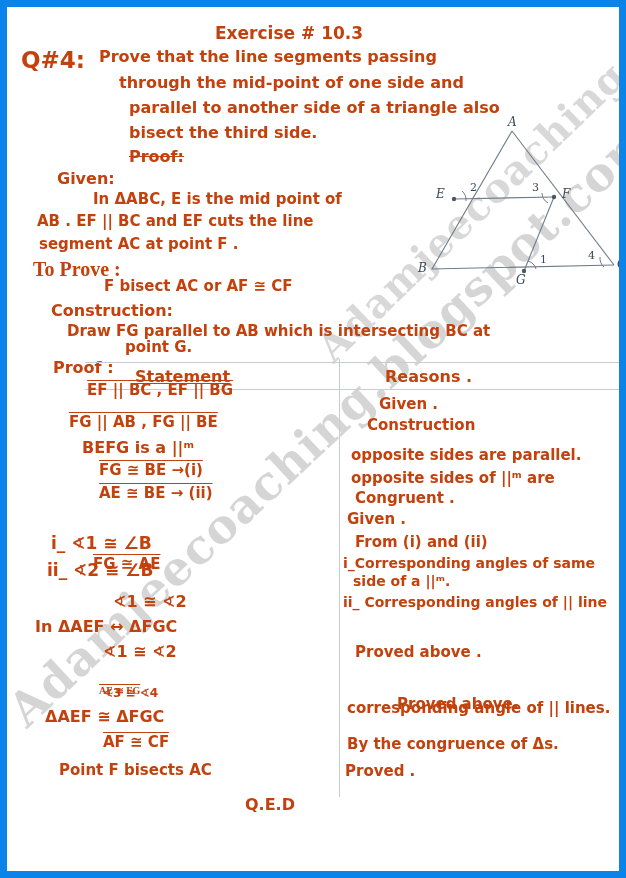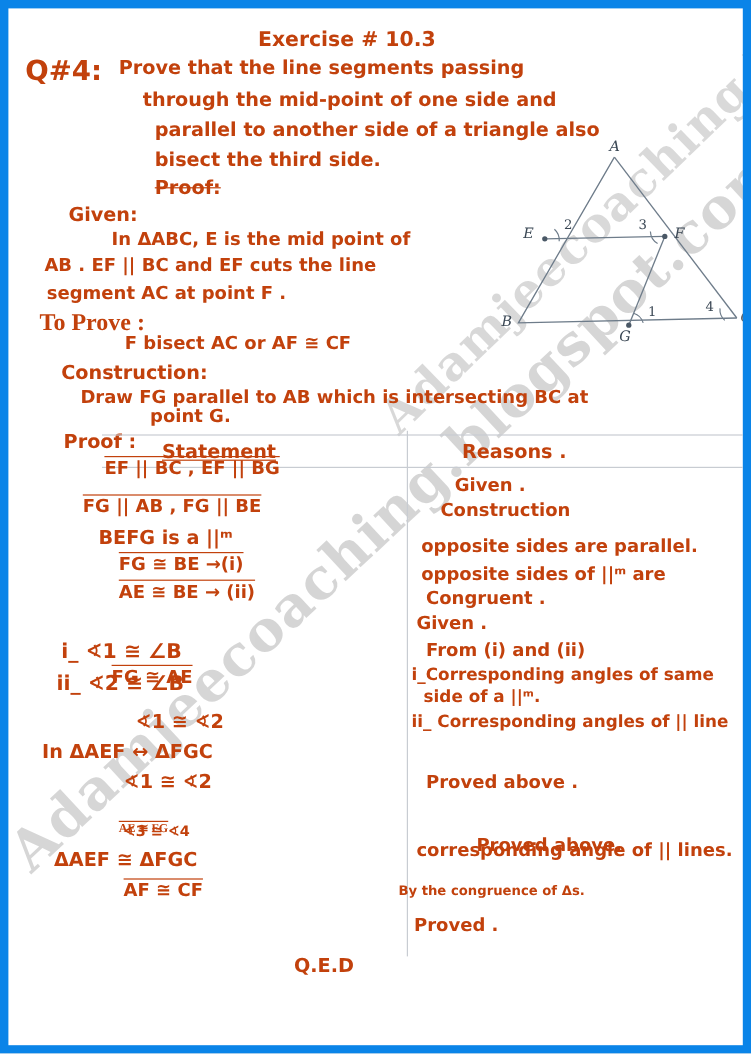--- a/index.html
+++ b/index.html
@@ -121,35 +121,36 @@
   <div class="hw ink ov" style="left:86px;top:502px;font-size:15px;margin-top:48px;">FG  ≅  AE</div>
   <div class="hw blue" style="left:44px;top:528px;font-size:17px;">i_ ∢1  ≅  ∠B</div>
   <div class="hw blue" style="left:40px;top:555px;font-size:17px;">ii_ ∢2  ≅ ∠B</div>
   <div class="hw ink" style="left:106px;top:587px;font-size:16px;">∢1  ≅  ∢2</div>
   <div class="hw ink" style="left:28px;top:612px;font-size:16px;">In  ΔAEF  ↔  ΔFGC</div>
   <div class="hw ink" style="left:96px;top:637px;font-size:16px;">∢1  ≅  ∢2</div>
   <div class="hw ink" style="left:96px;top:680px;font-size:12px;">∢3  ≅  ∢4</div>
   <div class="hw ink ov" style="left:92px;top:679px;font-size:10px;font-family:Liberation Serif, serif;">AE  ≅  FG</div>
   <div class="hw blue" style="left:38px;top:702px;font-size:16px;">ΔAEF  ≅   ΔFGC</div>
   <div class="hw ink ov" style="left:96px;top:728px;font-size:15px;">AF  ≅  CF</div>
+  <div class="hw ink" style="left:52px;top:756px;font-size:15px;">Point  F   bisects   AC</div>
 
   <div class="hw ink" style="left:372px;top:390px;font-size:15px;">Given .</div>
   <div class="hw ink" style="left:360px;top:411px;font-size:15px;">Construction</div>
   <div class="hw blue" style="left:344px;top:464px;font-size:15px;">opposite  sides  of  ||ᵐ are</div>
   <div class="hw blue" style="left:344px;top:441px;font-size:15px;">opposite  sides  are  parallel.</div>
   <div class="hw blue" style="left:348px;top:484px;font-size:15px;">Congruent .</div>
   <div class="hw ink" style="left:340px;top:505px;font-size:15px;">Given .</div>
   <div class="hw ink" style="left:348px;top:528px;font-size:15px;">From  (i)  and (ii)</div>
   <div class="hw blue" style="left:336px;top:549px;font-size:14px;">i_Corresponding  angles  of  same</div>
   <div class="hw blue" style="left:346px;top:567px;font-size:14px;">side  of  a  ||ᵐ.</div>
   <div class="hw blue" style="left:336px;top:588px;font-size:14px;">ii_ Corresponding  angles  of  ||  line</div>
   <div class="hw ink" style="left:348px;top:638px;font-size:15px;">Proved    above .</div>
   <div class="hw ink" style="left:340px;top:666px;font-size:15px;margin-top:28px;">corresponding  angle  of  ||  lines.</div>
   <div class="hw ink" style="left:342px;top:690px;font-size:15px;margin-left:48px;">Proved  above.</div>
-  <div class="hw ink" style="left:325px;top:730px;font-size:11px;">By  the  congruence  of  Δs.</div>
+  <div class="hw ink" style="left:340px;top:730px;font-size:15px;">By  the  congruence  of  Δs.</div>
   <div class="hw ink" style="left:338px;top:757px;font-size:15px;">Proved .</div>
 
   <div class="hw ink" style="left:238px;top:790px;font-size:16px;">Q.E.D</div>
 
   <div id="diagram">
     <svg width="228" height="172" viewBox="0 0 228 172">
 
       <path d="M110 12 L30 150 L212 146" fill="none" stroke="#6e7c8a" stroke-width="1.1"></path>
       <path d="M110 12 L212 146" fill="none" stroke="#6e7c8a" stroke-width="1.1"></path>
 

